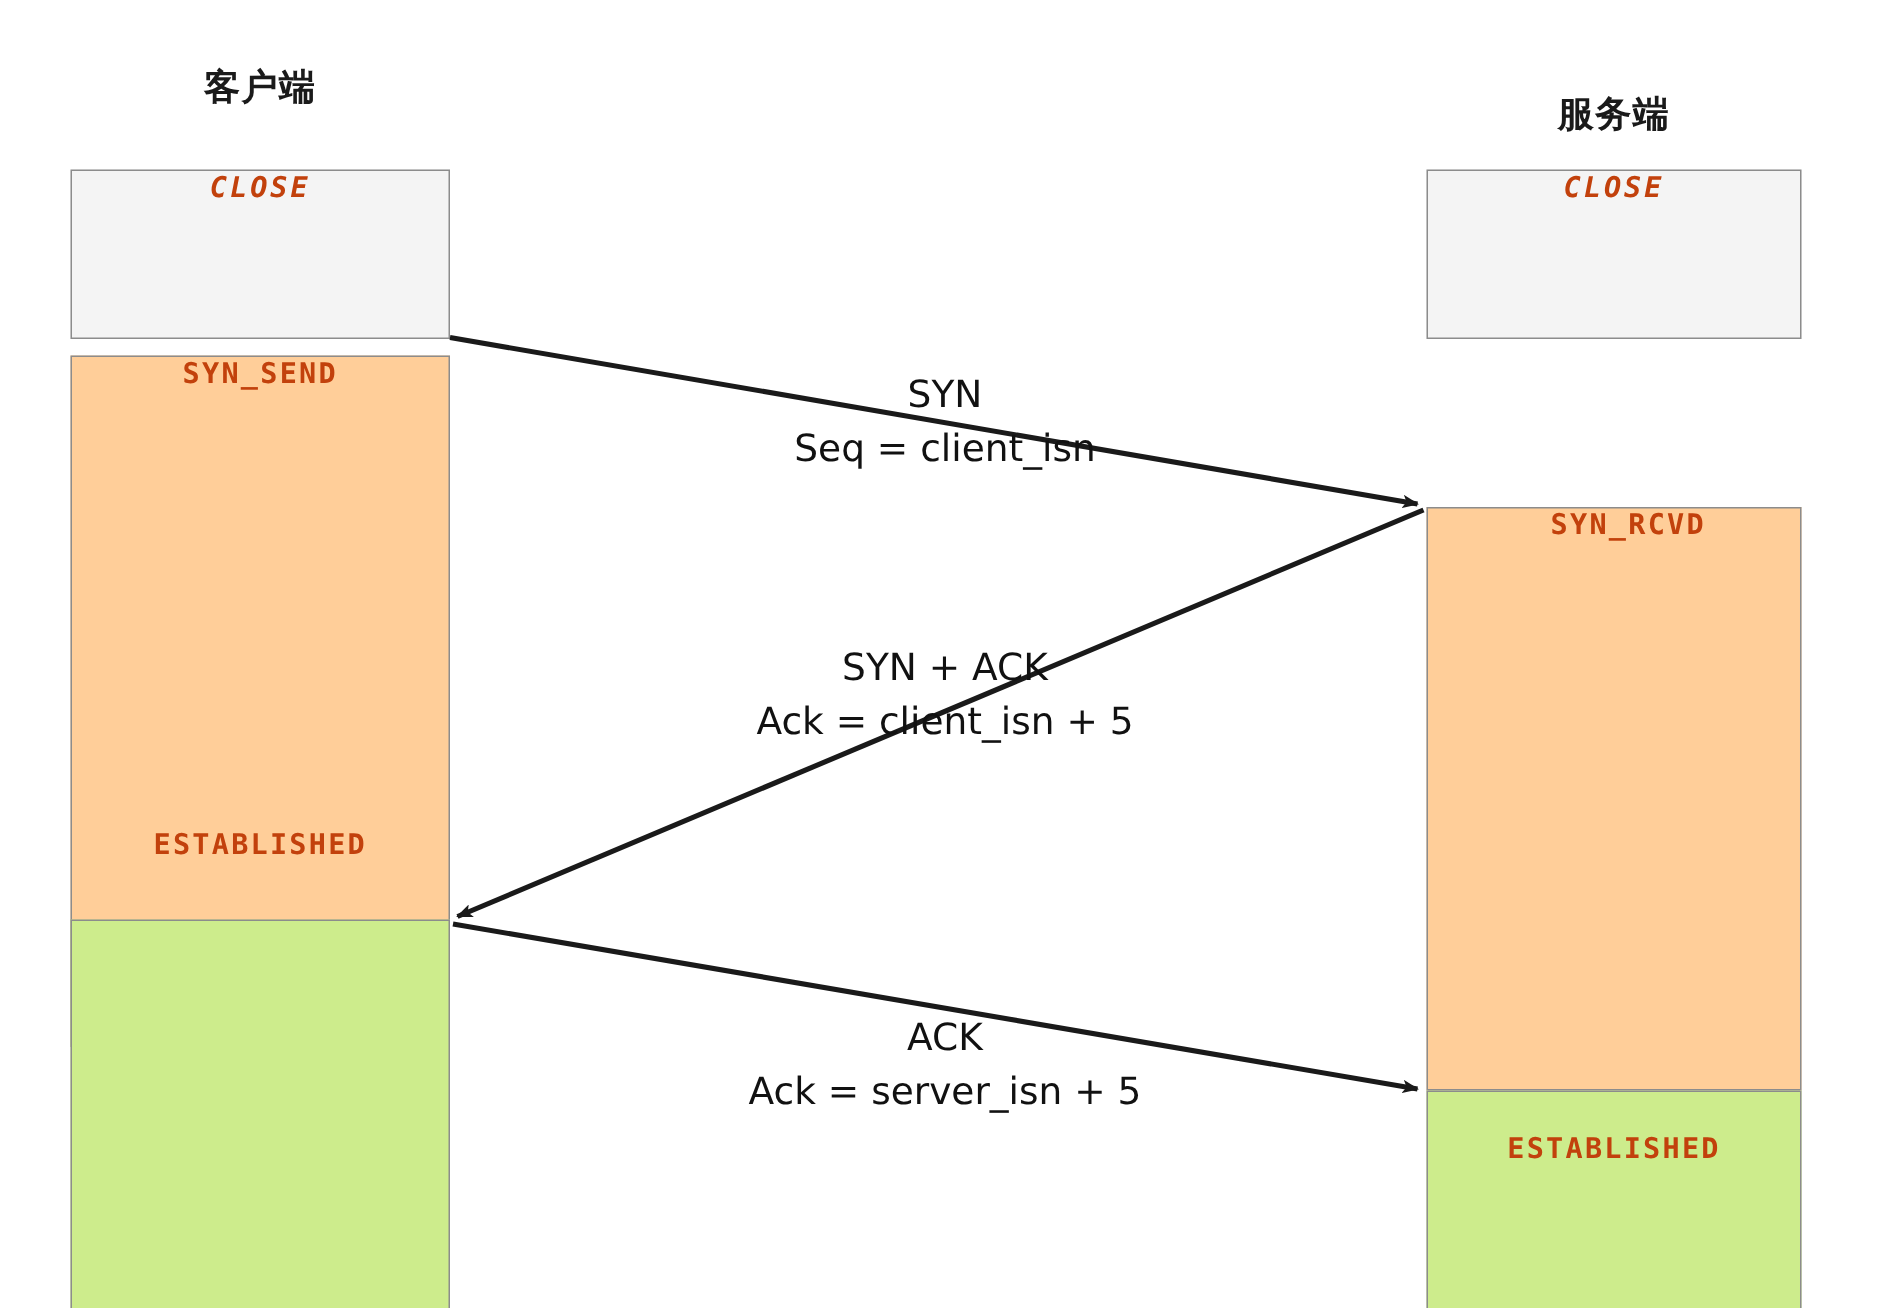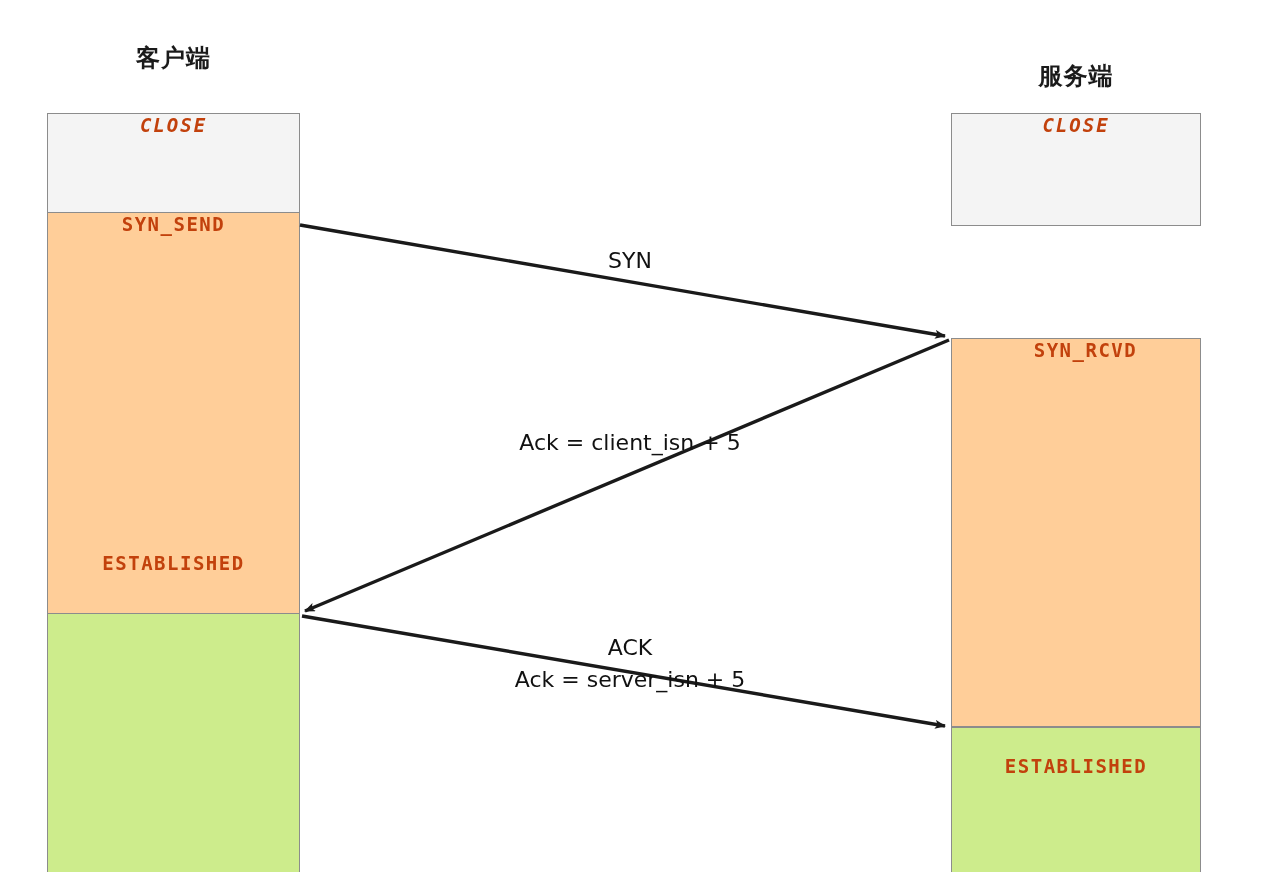--- a/index.html
+++ b/index.html
@@ -59,21 +59,21 @@
     font-weight: bold;
     letter-spacing: 2px;
     font-size: 19px;
   }
 
   
   .message {
     position: absolute;
     text-align: center;
     font-family: "DejaVu Sans", sans-serif;
-    font-size: 22px;
+    font-size: 25px;
     color: #111111;
     line-height: 1.45;
     white-space: nowrap;
   }
   .message .msg-line { display: block; }
 
   
   #arrow-layer {
     position: absolute;
     left: 0;
@@ -89,21 +89,21 @@
 <div id="canvas">
 
   <div class="col-header" style="left:47px; top:42px; width:253px;">客户端</div>
 
   <div class="col-header" style="left:951px; top:60px; width:250px;">服务端</div>
 
   <div class="state-box close-state" style="left:47px; top:113px; width:253px; height:113px;">
     <span class="state-label">CLOSE</span>
   </div>
 
-  <div class="state-box orange-state" style="left:47px; top:212px; width:253px; height:461px;">
+  <div class="state-box orange-state" style="left:47px; top:237px; width:253px; height:461px;">
     <span class="state-label">SYN_SEND</span>
   </div>
 
   <div class="state-box green-state" style="left:47px; top:613px; width:253px; height:268px;">
     <span class="state-label" style="position:relative; top:-62px;">ESTABLISHED</span>
   </div>
 
   <div class="state-box close-state" style="left:951px; top:113px; width:250px; height:113px;">
     <span class="state-label">CLOSE</span>
   </div>
@@ -126,24 +126,26 @@
 
     <path d="M300,225 L945,336" stroke="#1a1a1a" stroke-width="3.4" fill="none" marker-end="url(#arrowhead)"></path>
 
     <path d="M949,340 L305,611" stroke="#1a1a1a" stroke-width="3.4" fill="none" marker-end="url(#arrowhead)"></path>
 
     <path d="M302,616 L945,726" stroke="#1a1a1a" stroke-width="3.4" fill="none" marker-end="url(#arrowhead)"></path>
   </svg>
 
   <div class="message" style="left:430px; top:245px; width:400px;">
     <span class="msg-line">SYN</span>
+    <span class="msg-line">Seq = client_isn</span>
   </div>
 
   <div class="message" style="left:420px; top:427px; width:420px;">
+    <span class="msg-line">SYN + ACK</span>
     <span class="msg-line">Ack = client_isn + 5</span>
   </div>
 
-  <div class="message" style="left:420px; top:632px; width:420px;">
+  <div class="message" style="left:420px; top:674px; width:420px;">
     <span class="msg-line">ACK</span>
     <span class="msg-line">Ack = server_isn + 5</span>
   </div>
 
 </div>
 
 </body></html>

